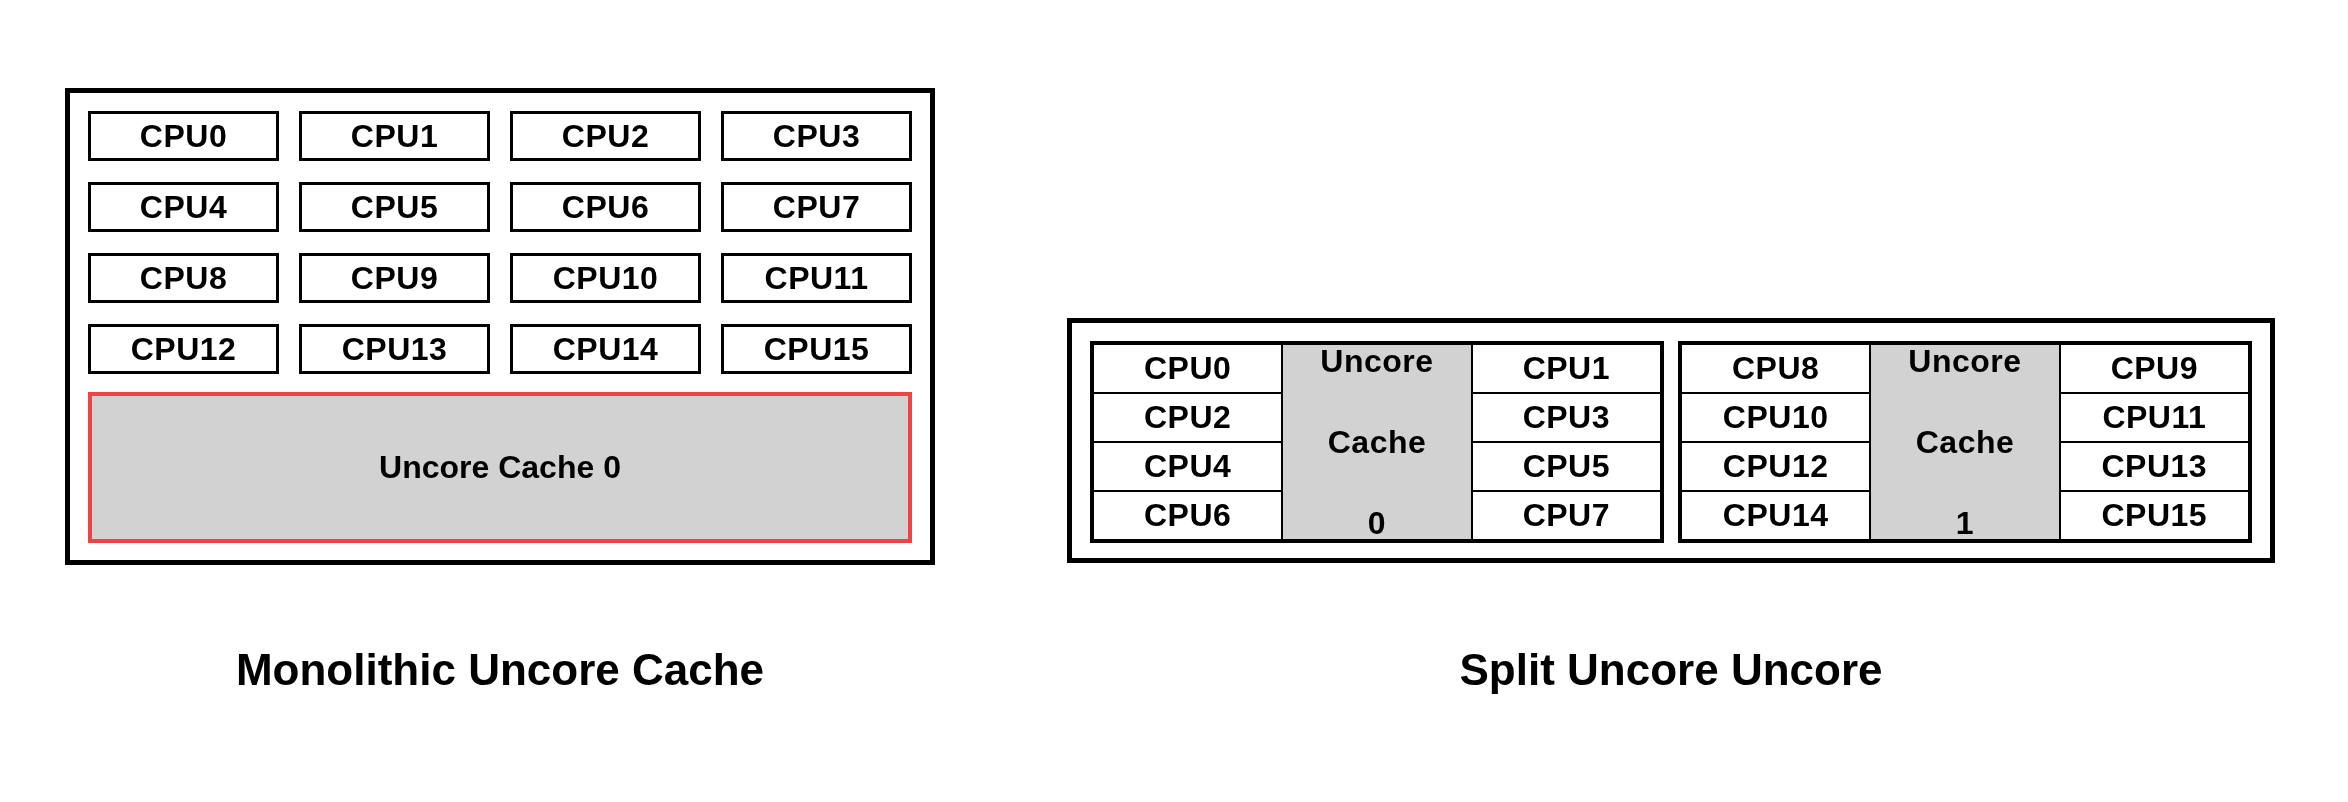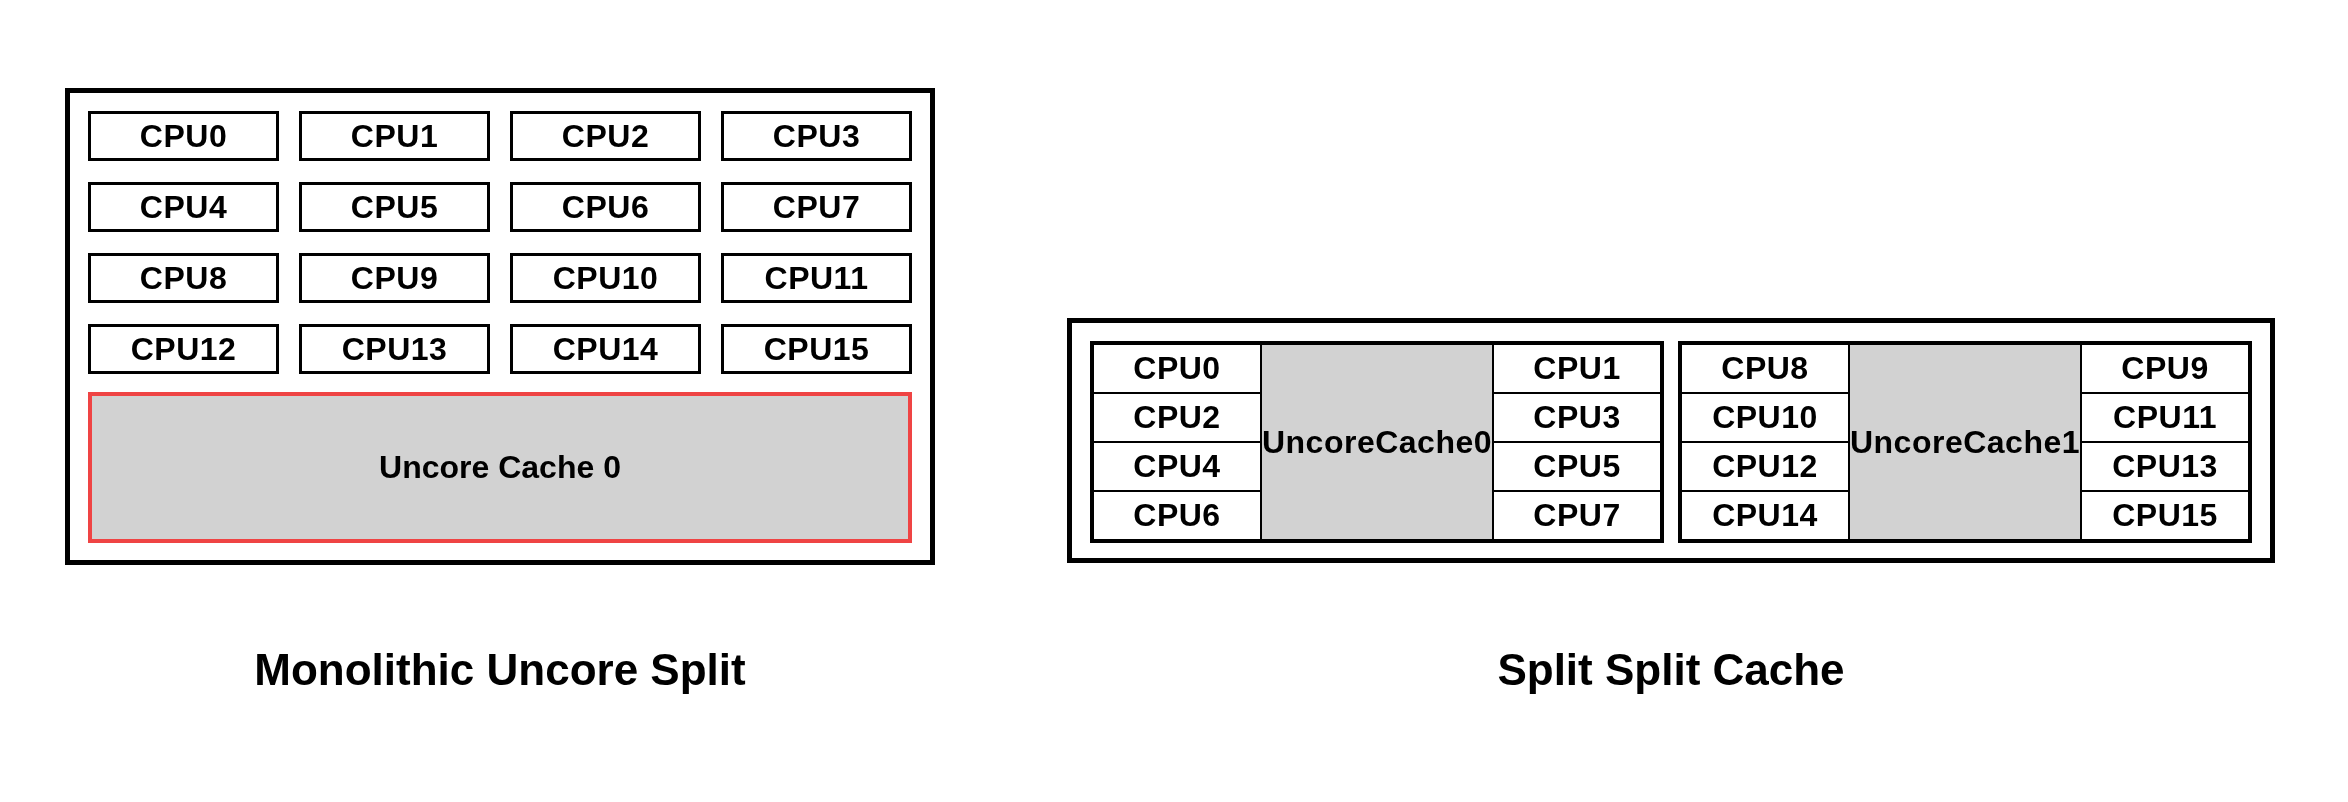--- a/index.html
+++ b/index.html
@@ -89,23 +89,24 @@
     display: flex;
     align-items: center;
     justify-content: center;
     font-size: 32px;
     letter-spacing: 0.5px;
     background: #ffffff;
   }
   .cluster .cache-cell {
     grid-row: span 4;
     background: #d2d2d2;
-    flex-direction: row;
+    flex-direction: column;
     line-height: 44px;
     text-align: center;
+    gap: 37px;
   }
 
   
   .caption {
     position: absolute;
     top: 645px;
     font-size: 44px;
     font-weight: bold;
     text-align: center;
     white-space: nowrap;
@@ -167,14 +168,14 @@
       <span>1</span>
     </div>
     <div class="cell">CPU9</div>
     <div class="cell">CPU11</div>
     <div class="cell">CPU13</div>
     <div class="cell">CPU15</div>
   </div>
 
 </div>
 
-<div class="caption caption-left">Monolithic Uncore Split</div>
-<div class="caption caption-right">Split Split Cache</div>
+<div class="caption caption-left">Monolithic Uncore Cache</div>
+<div class="caption caption-right">Split Uncore Uncore</div>
 
 </body></html>

